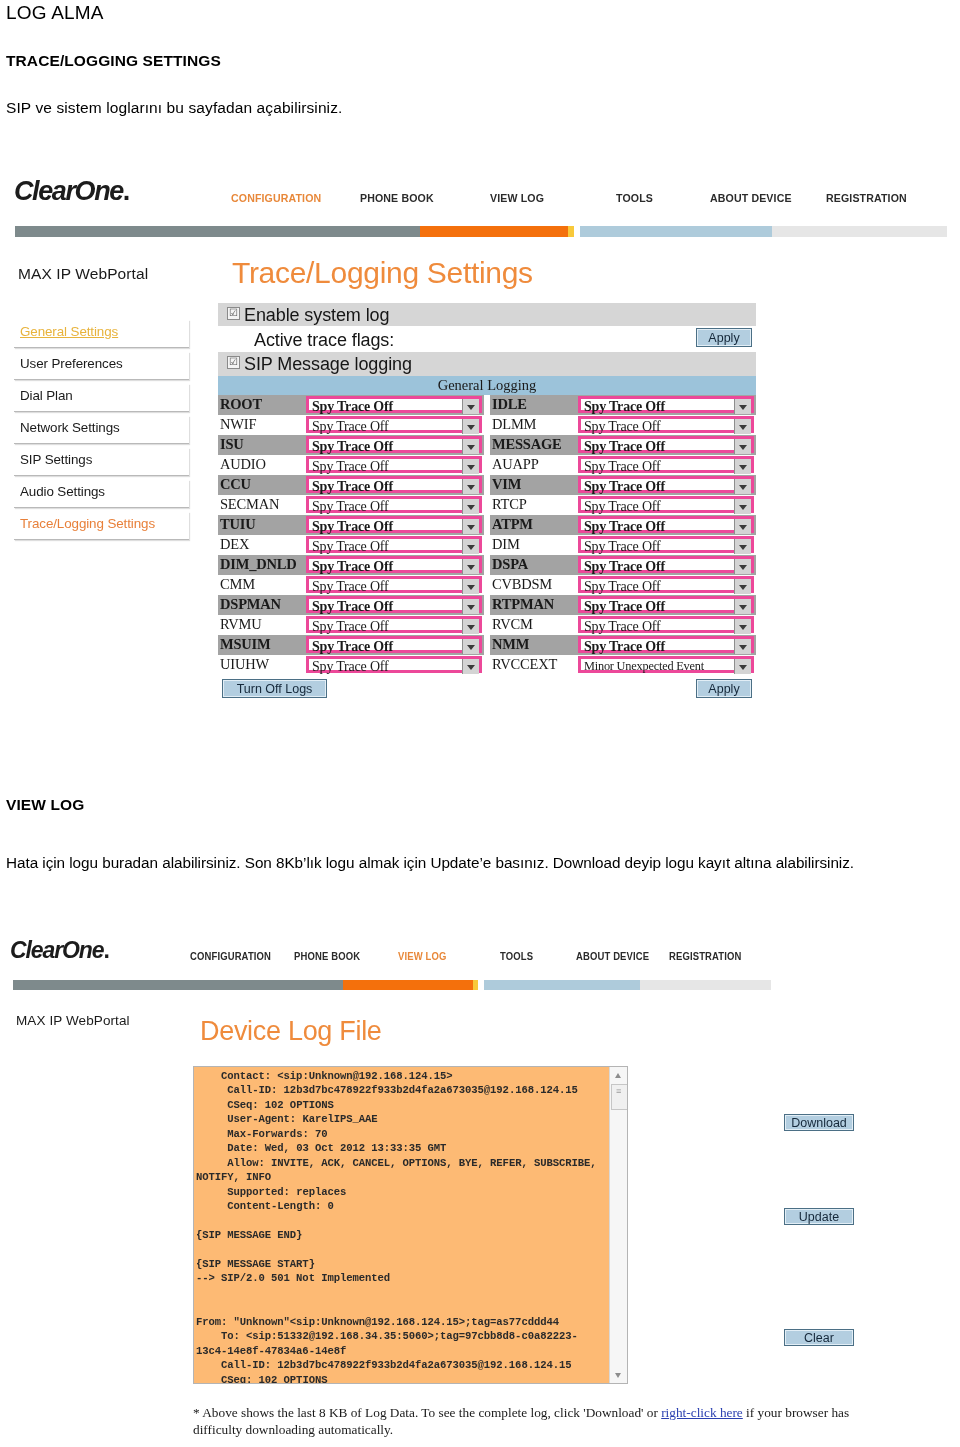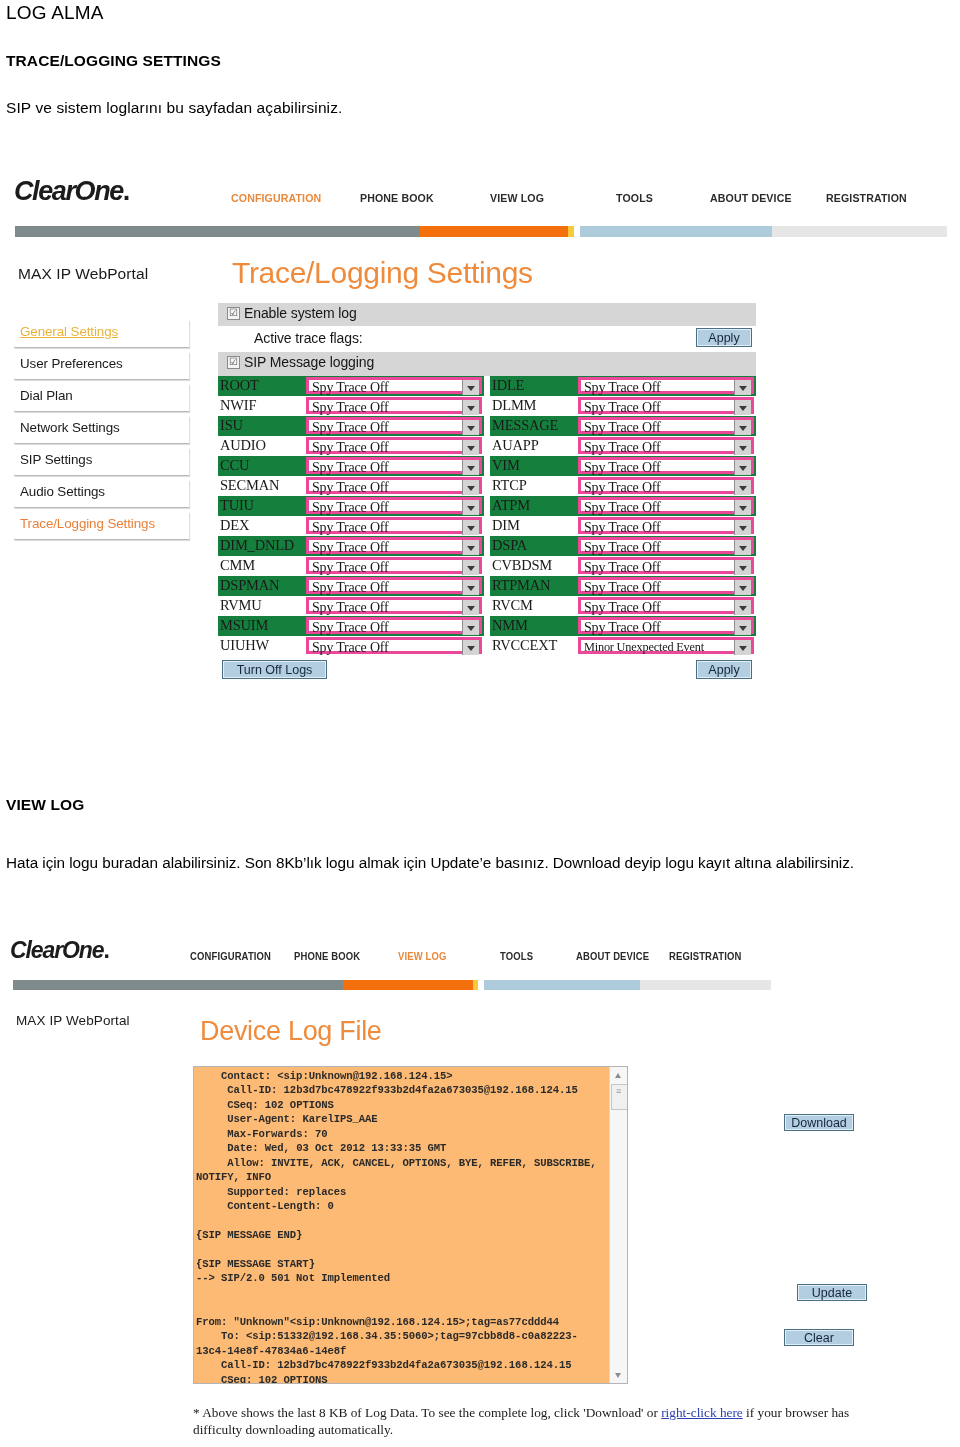--- a/index.html
+++ b/index.html
@@ -103,42 +103,42 @@
   }
   .chk {
     position: absolute; left: 9px; top: 4px;
     width: 11px; height: 11px;
     border: 1px solid #8a8a8a; background: #f4f4f4;
     font-size: 10px; line-height: 10px; text-align: center;
     color: #555;
   }
   .row-label {
     position: absolute; left: 26px; top: 2px;
-    font-size: 14px; color: #161616; letter-spacing: -0.1px;
+    font-size: 18px; color: #161616; letter-spacing: -0.1px;
   }
   .row-label.plain { left: 4px; }
 
   .btn {
     background: #b3cee0;
     border: 1px solid #4b6f85;
     box-shadow: inset 0 0 0 1px #e2eef6;
     font-family: "Liberation Sans", sans-serif;
     font-size: 12.5px; color: #15283a;
     text-align: center;
     cursor: pointer;
     padding: 0;
   }
 
   
   .flags { position: relative; width: 538px; }
   .flagcol { position: absolute; top: 0; width: 266px; }
   .flagcol.left { left: 0; }
   .flagcol.right { left: 272px; }
   .flagrow { position: relative; height: 20px; }
-  .flagrow.alt { background: #15803d; }
+  .flagrow.alt { background: #a3a3a3; font-weight: bold; }
   .flagname {
     position: absolute; left: 2px; top: 1px;
     font-family: "Liberation Serif", serif;
     font-size: 14.5px; color: #1a1a1a; white-space: nowrap;
     letter-spacing: -0.2px;
   }
   .selbox {
     position: absolute; left: 88px; top: 1px;
     width: 176px; height: 17px;
     border: 3px solid #ec4899; background: #fff;
@@ -277,20 +277,23 @@
       <span class="chk">☑</span>
       <span class="row-label">Enable system log</span>
     </div>
     <div class="row-white">
       <span class="row-label plain" style="top:4px;margin-left:32px;">Active trace flags:</span>
       <button class="btn" style="position:absolute; right:4px; top:2px; width:56px; height:19px;">Apply</button>
     </div>
     <div class="row-gray" style="height:24px;">
       <span class="chk">☑</span>
       <span class="row-label">SIP Message logging</span>
+    </div>
+    <div class="row-blue">
+      <span>General Logging</span>
     </div>
 
     <div class="flags" style="height:282px;">
       <div class="flagcol left" id="flagsLeft">
           <div class="flagrow alt">
             <span class="flagname">ROOT</span>
             <div class="selbox">
               <span class="selval">Spy Trace Off</span>
               <span class="arrow"></span>
             </div>
@@ -549,18 +552,18 @@
     Via: SIP/2.0/UDP 192.168.124.15:5060;rport=5060;branch=z9hG4bK21ab5ee0
     Supported: replaces,timer</div>
   <div class="scrollbar">
     <div class="scroll-btn up"></div>
     <div class="scroll-thumb"></div>
     <div class="scroll-btn down"></div>
   </div>
 </div>
 
 <button class="btn" style="position:absolute; left:784px; top:1114px; width:70px; height:17px;">Download</button>
-<button class="btn" style="position:absolute; left:784px; top:1284px; width:70px; height:17px;margin-left:13px;">Update</button>
+<button class="btn" style="position:absolute; left:784px; top:1208px; width:70px; height:17px;">Update</button>
 <button class="btn" style="position:absolute; left:784px; top:1329px; width:70px; height:17px;">Clear</button>
 
 <div class="footnote">
   <span>* Above shows the last 8 KB of Log Data. To see the complete log, click 'Download' or </span><a href="#">right-click here</a><span> if your browser has difficulty downloading automatically.</span>
 </div>
 
 </body></html>

